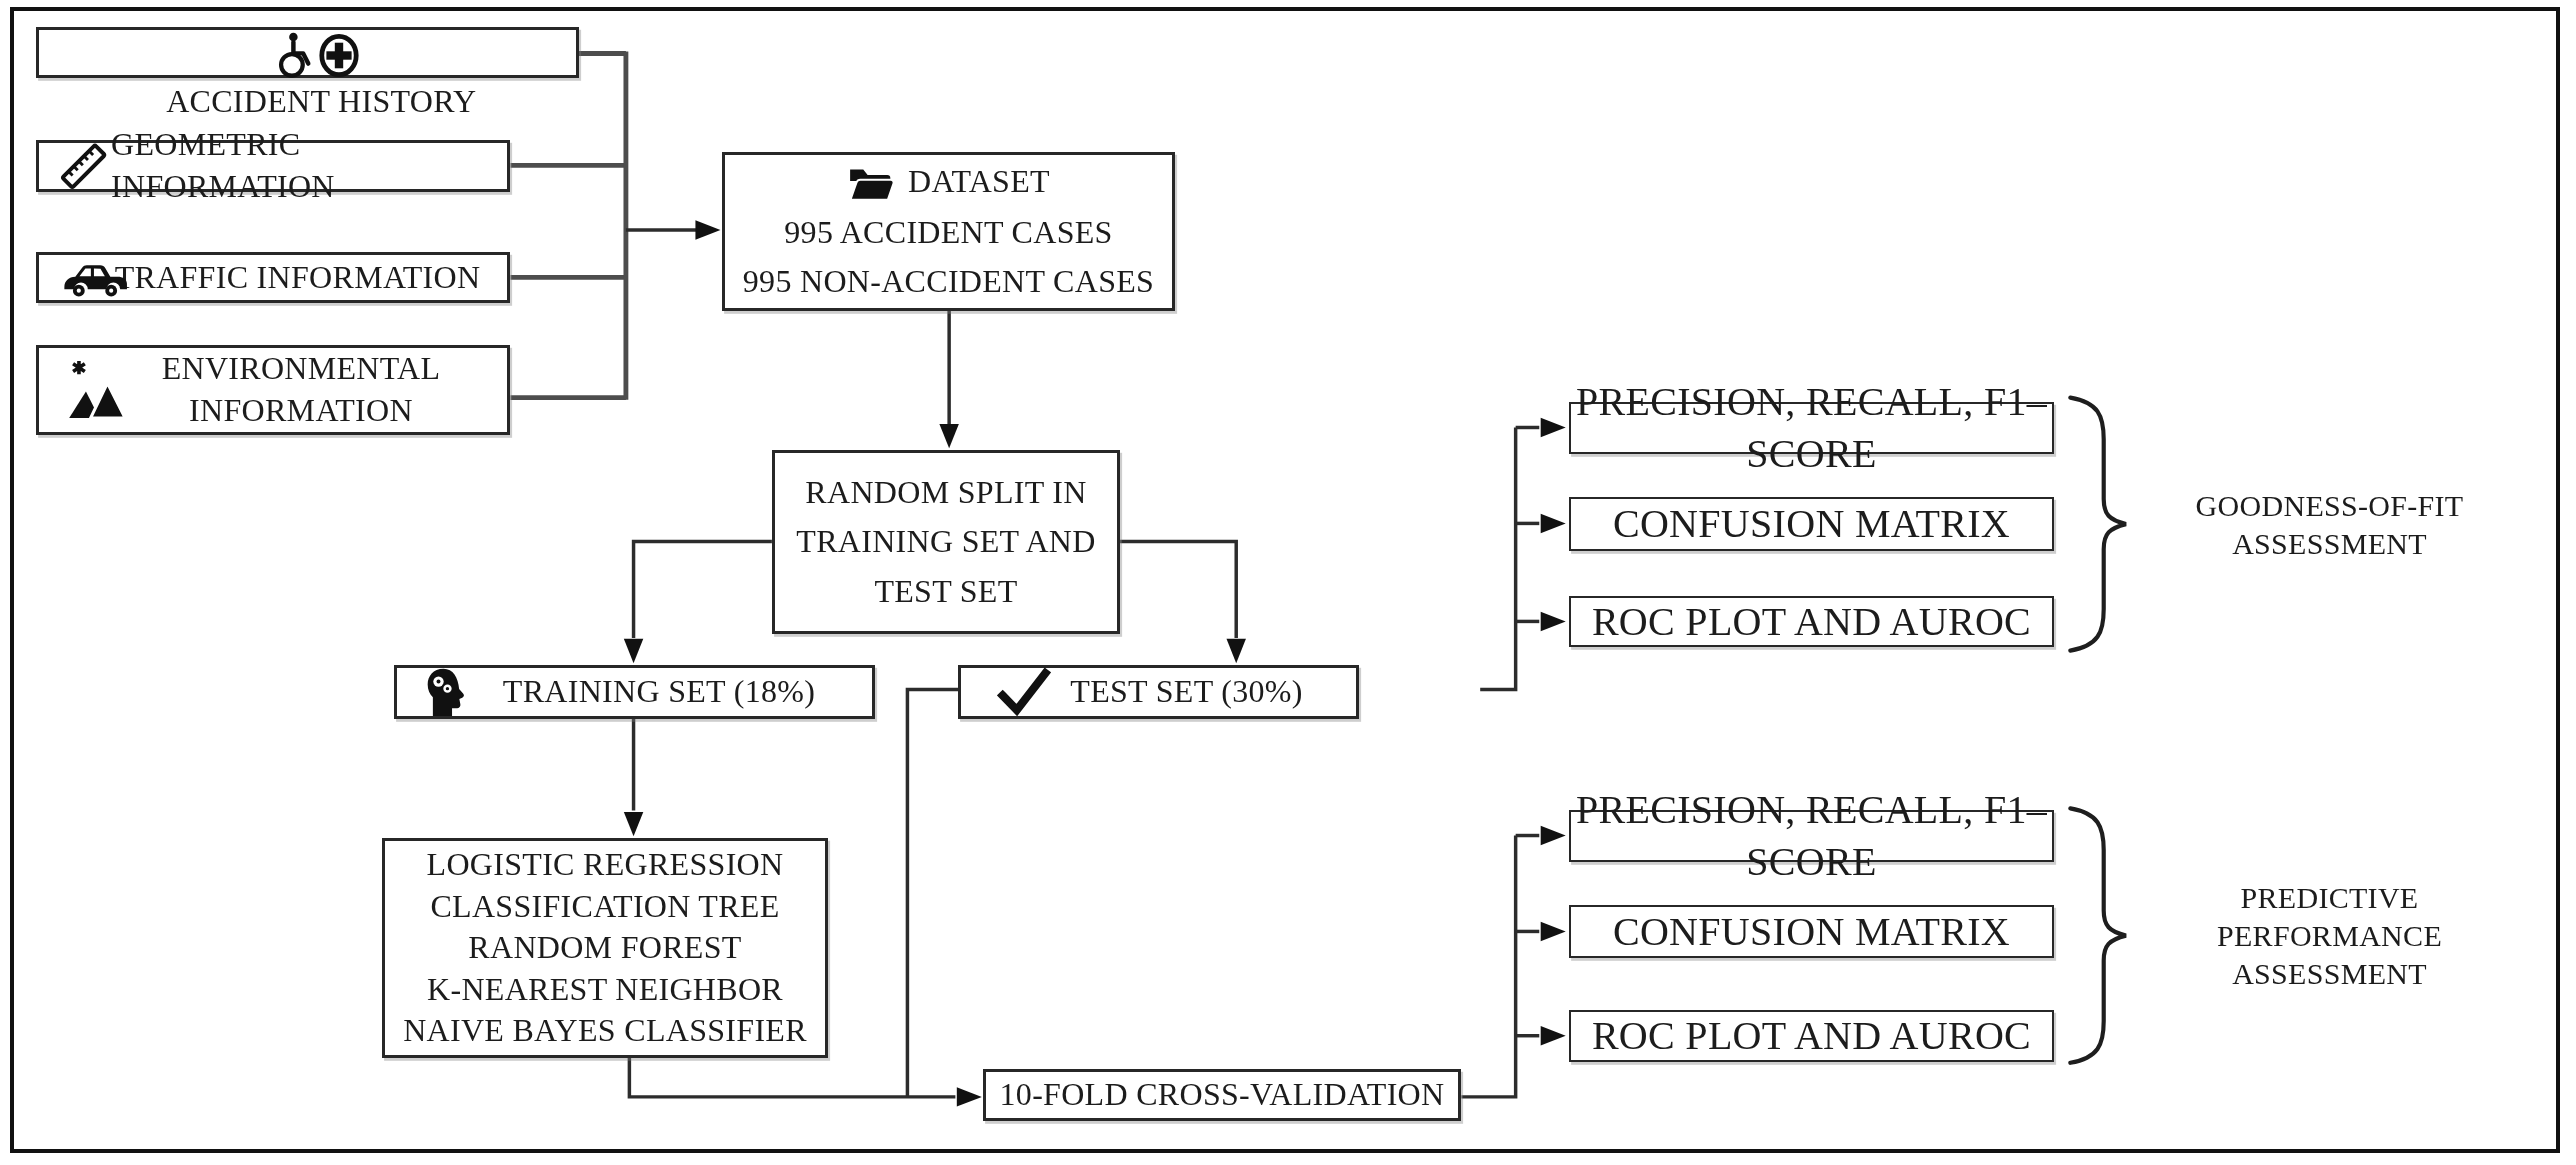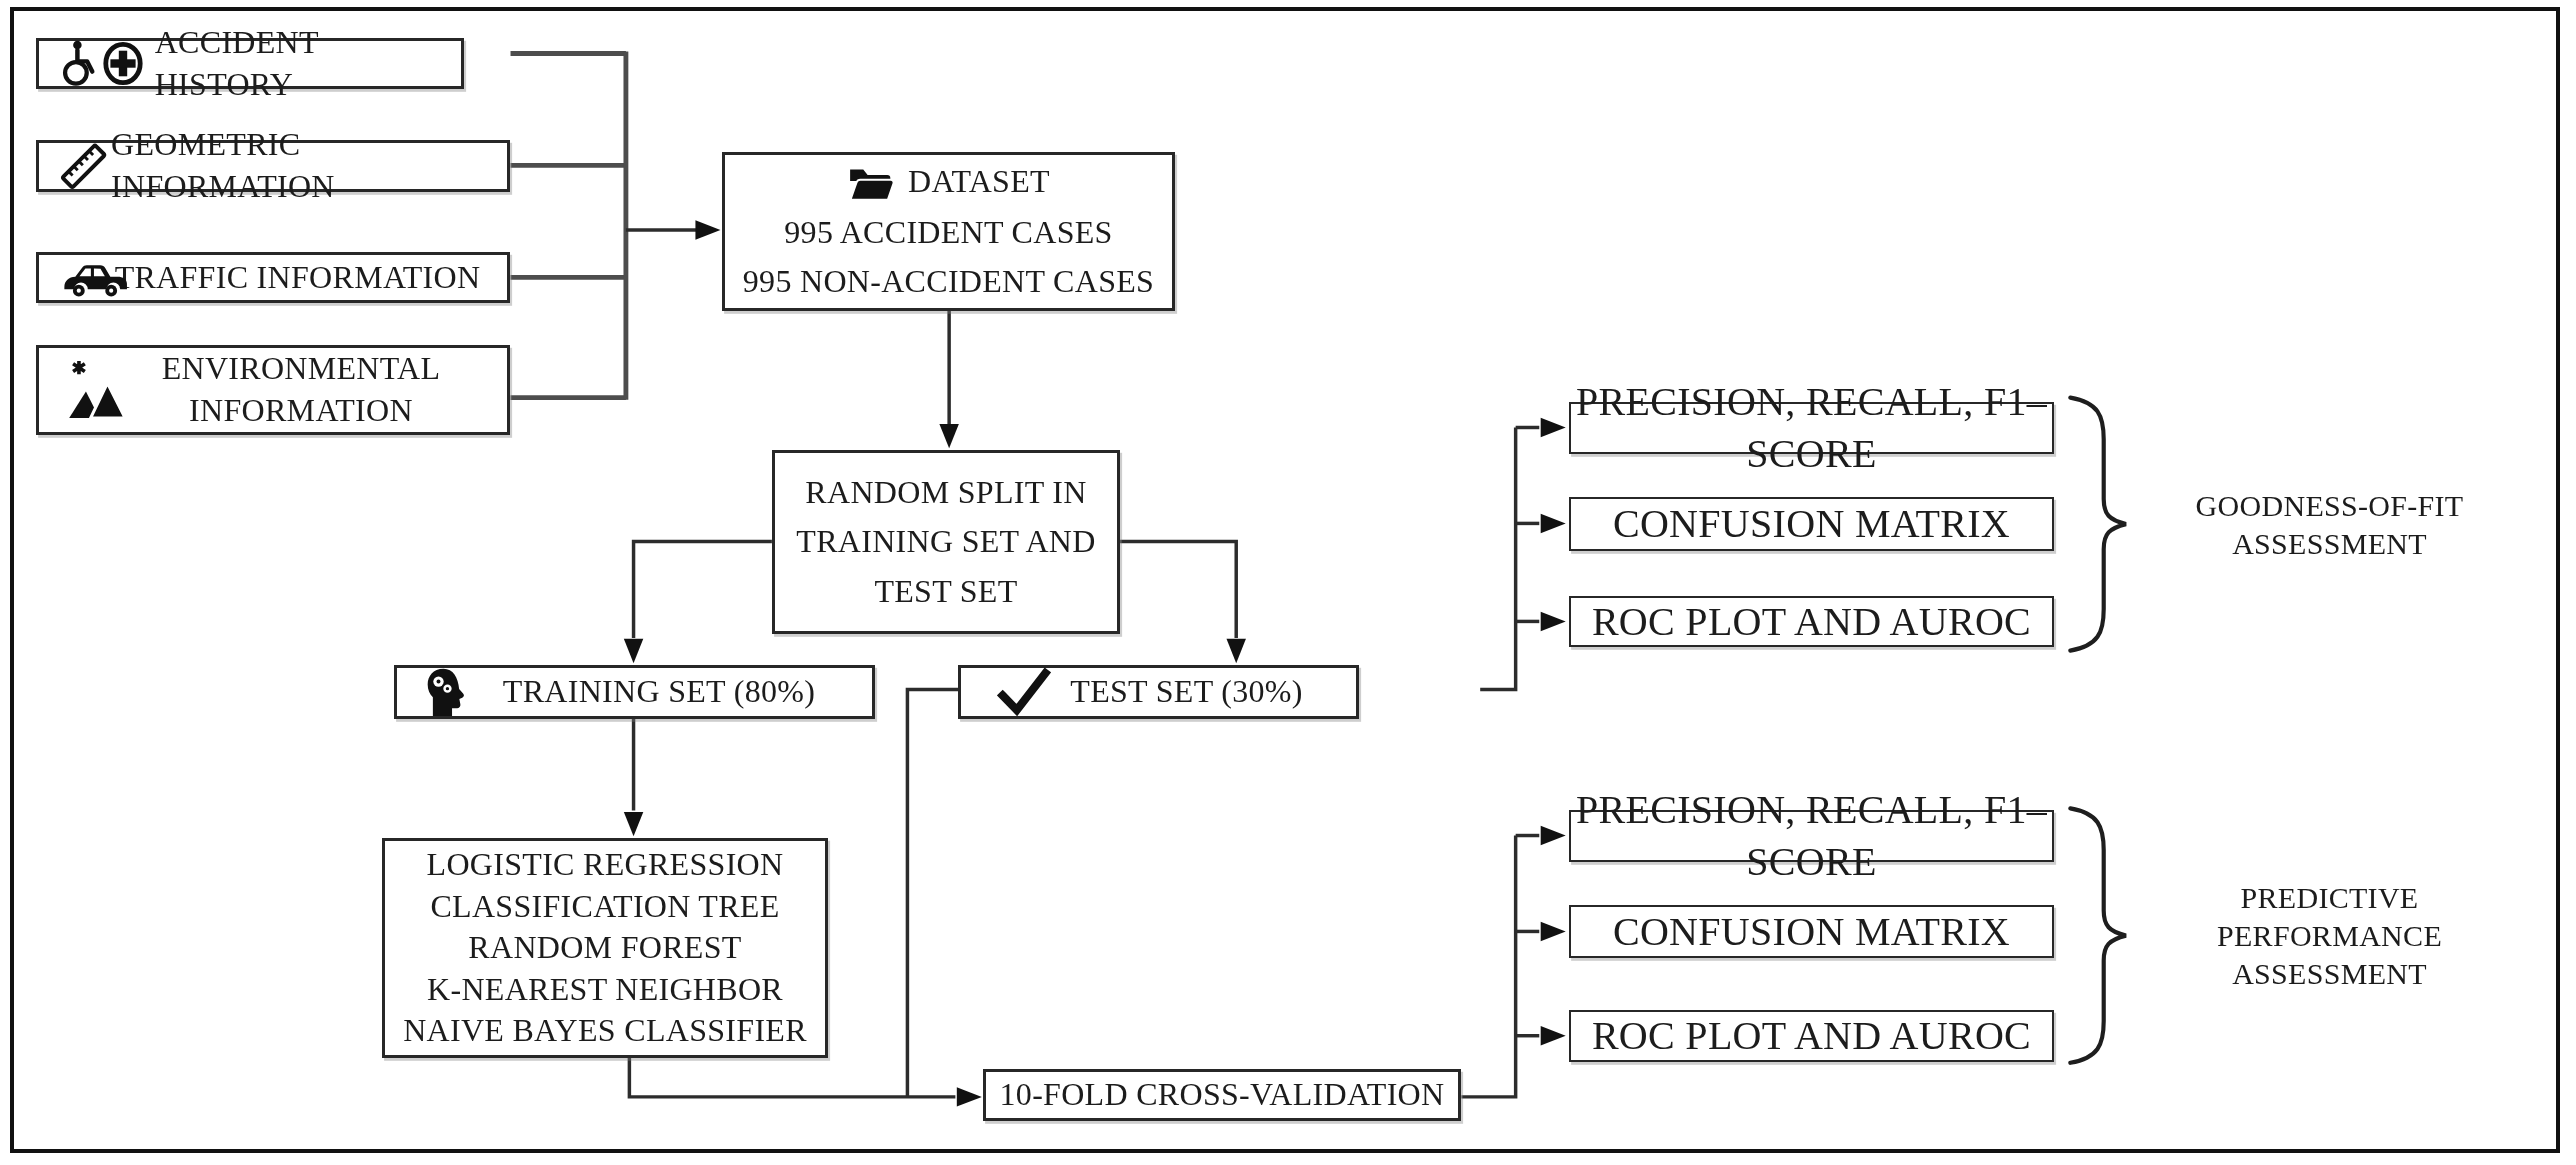--- a/index.html
+++ b/index.html
@@ -67,21 +67,21 @@
       <polygon points="2252,615 2216,601 2216,629"></polygon>
       <polygon points="2252,753 2216,739 2216,767"></polygon>
       <polygon points="2252,894 2216,880 2216,908"></polygon>
     </g>
     <g stroke="#1e1e1e" stroke-width="6" fill="none" stroke-linecap="round">
       <path d="M2978,572 C3018,579 3026,598 3026,632 L3026,718 C3026,740 3034,748 3058,754 C3034,760 3026,768 3026,790 L3026,876 C3026,910 3018,929 2978,936"></path>
       <path d="M2978,1163 C3018,1170 3026,1189 3026,1223 L3026,1310 C3026,1332 3034,1340 3058,1346 C3034,1352 3026,1360 3026,1382 L3026,1469 C3026,1503 3018,1522 2978,1529"></path>
     </g>
   </svg>
 
-  <div class="node leftflex" style="left:36px;top:38px;width:428px;height:51px;">
+  <div class="node leftflex" style="left:36px;top:27px;width:543px;height:51px;flex-direction:column;">
     <span style="display:flex;align-items:center;">
       <svg class="ic" width="51" height="51" viewBox="0 0 24 24">
         <circle cx="9.6" cy="3.3" r="2" fill="#111"></circle>
         <path d="M9.6,5.6 V11 H14.2 L16.6,15.8" stroke="#111" stroke-width="2.1" fill="none" stroke-linecap="round" stroke-linejoin="round"></path>
         <circle cx="8.9" cy="16.4" r="5.1" stroke="#111" stroke-width="2" fill="none"></circle>
       </svg>
       <svg class="ic" width="44" height="49" viewBox="0 0 22 24" style="margin-left:-7px;">
         <ellipse cx="11" cy="12" rx="8.6" ry="9.6" stroke="#111" stroke-width="2.4" fill="none"></ellipse>
         <rect x="8.9" y="5.6" width="4.2" height="12.8" fill="#111"></rect>
         <rect x="4.7" y="9.9" width="12.6" height="4.2" fill="#111"></rect>
@@ -152,21 +152,21 @@
   <div class="node" style="left:394px;top:665px;width:481px;height:54px;padding-left:49px;">
     <span class="iconabs" style="left:25px;">
       <svg class="ic" width="43" height="50" viewBox="0 0 20 24">
         <path d="M10,0.8 C5,0.8 2.4,4.4 2.4,8.4 c0,2.5 1,4.6 2.5,6.1 V23.5 h9.2 v-3.7 h2.4 c1,0 1.8,-0.9 1.6,-1.9 l-0.5,-2.6 1.4,-0.6 c0.9,-0.4 1.1,-1.3 0.4,-2 l-1.9,-2.2 C17,5 14.6,0.8 10,0.8 z" fill="#111"></path>
         <circle cx="7.6" cy="7" r="2.5" fill="#fff"></circle>
           <circle cx="7.6" cy="7" r="0.95" fill="#111"></circle>
         <circle cx="11.9" cy="10.4" r="2" fill="#fff"></circle>
           <circle cx="11.9" cy="10.4" r="0.8" fill="#111"></circle>
       </svg>
     </span>
-    <span class="label">TRAINING SET (80%)</span>
+    <span class="label">TRAINING SET (18%)</span>
   </div>
 
   <div class="node" style="left:958px;top:665px;width:401px;height:54px;padding-left:56px;">
     <span class="iconabs" style="left:36px;">
       <svg class="ic" width="54" height="54" viewBox="0 0 24 24">
         <path d="M2.5,13.5 L8.8,20 L21.5,3.6" stroke="#111" stroke-width="3.6" fill="none" stroke-linecap="square"></path>
       </svg>
     </span>
     <span class="label">TEST SET (30%)</span>
   </div>

